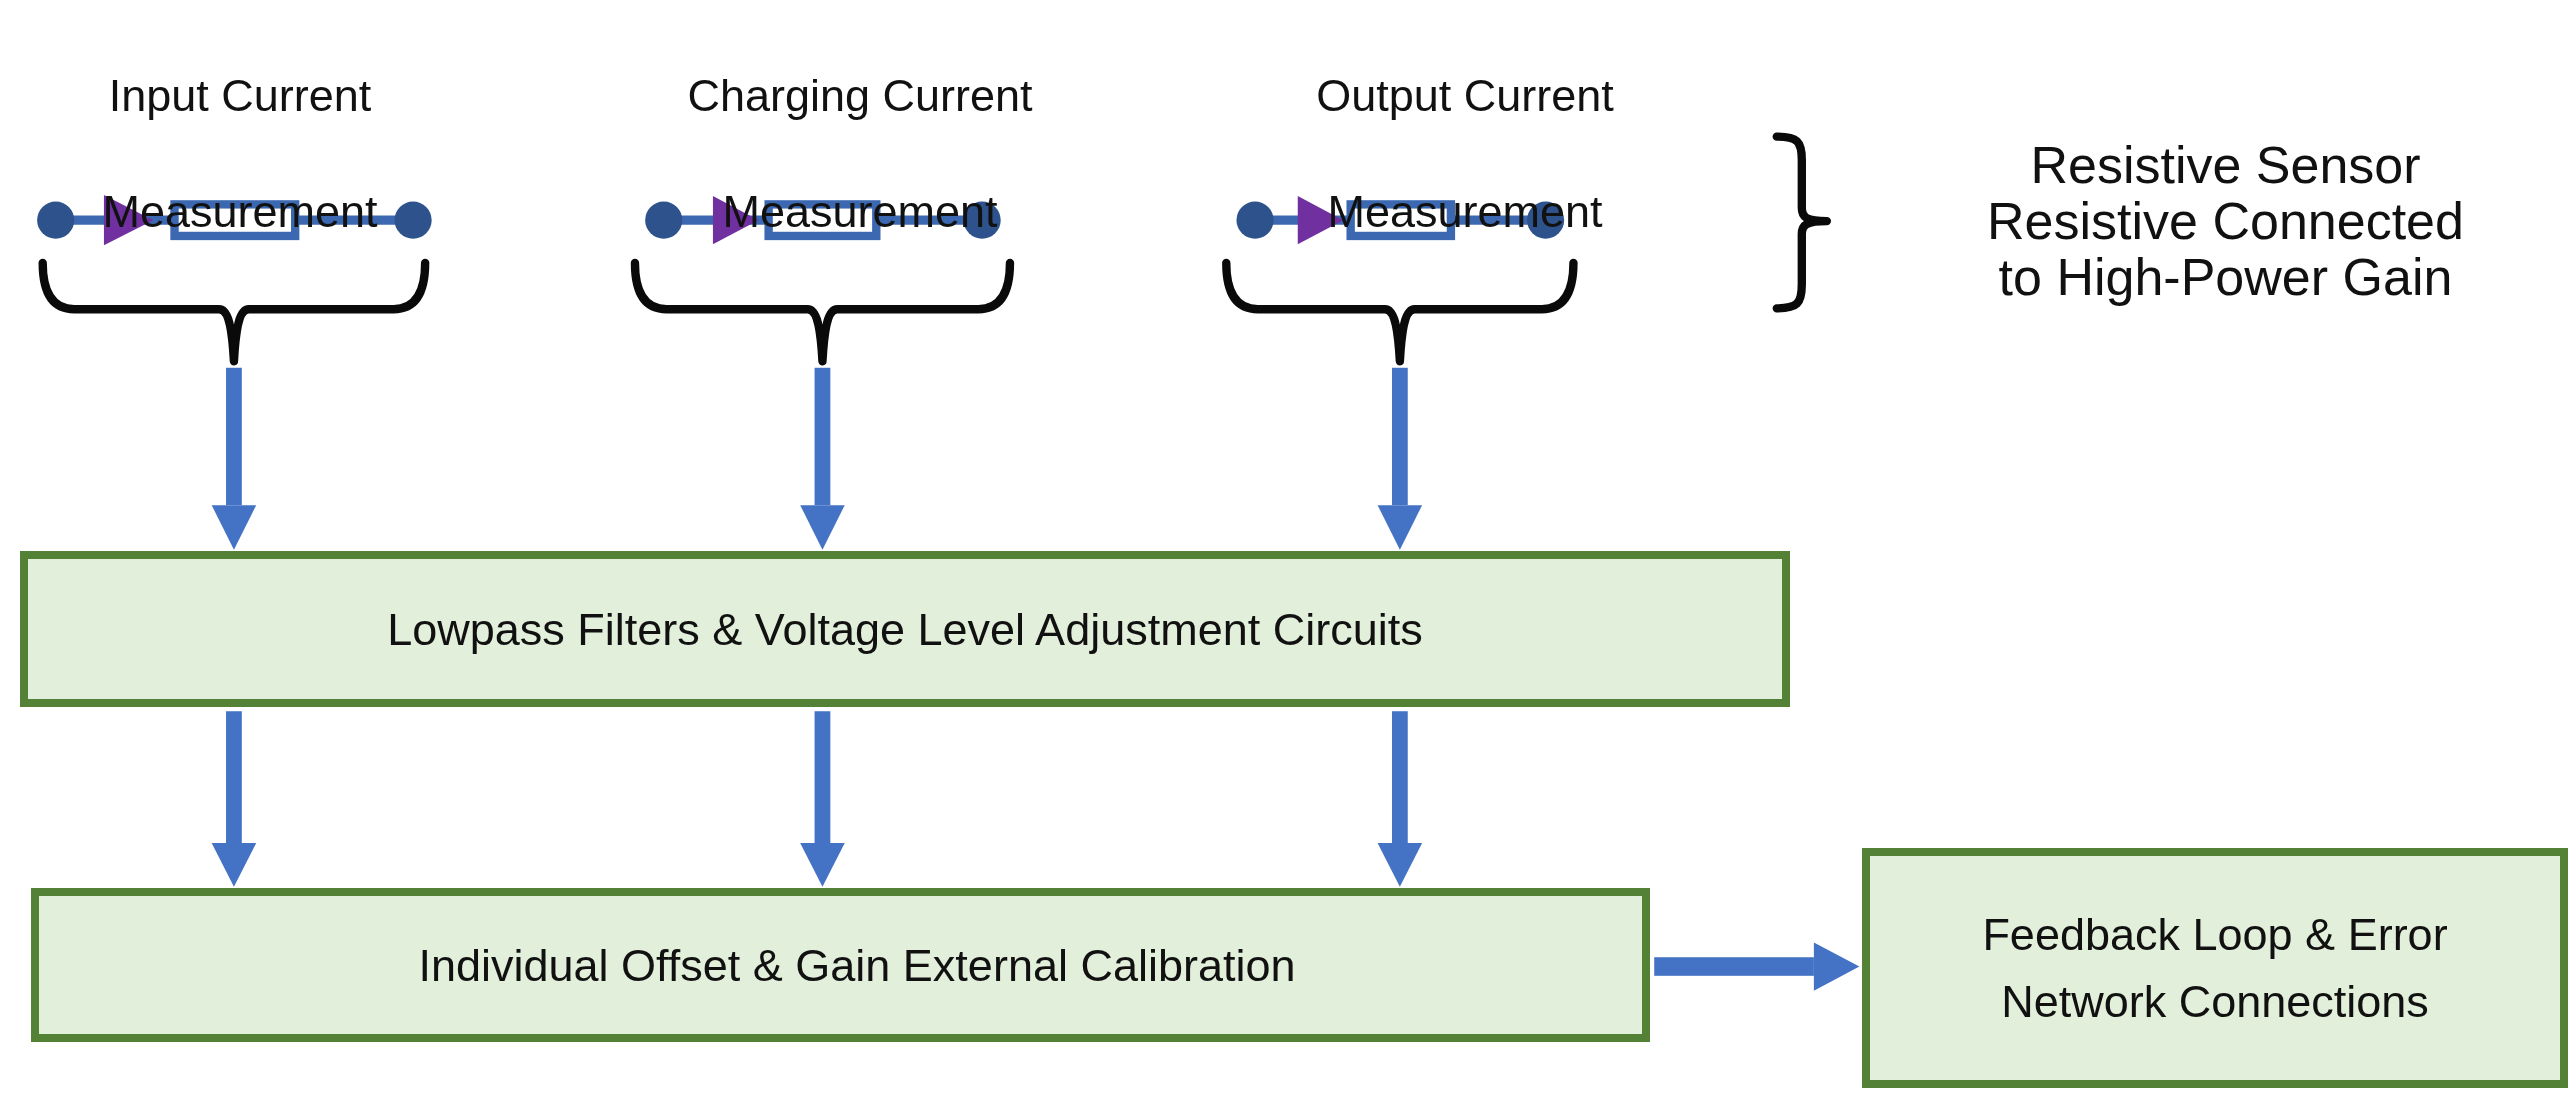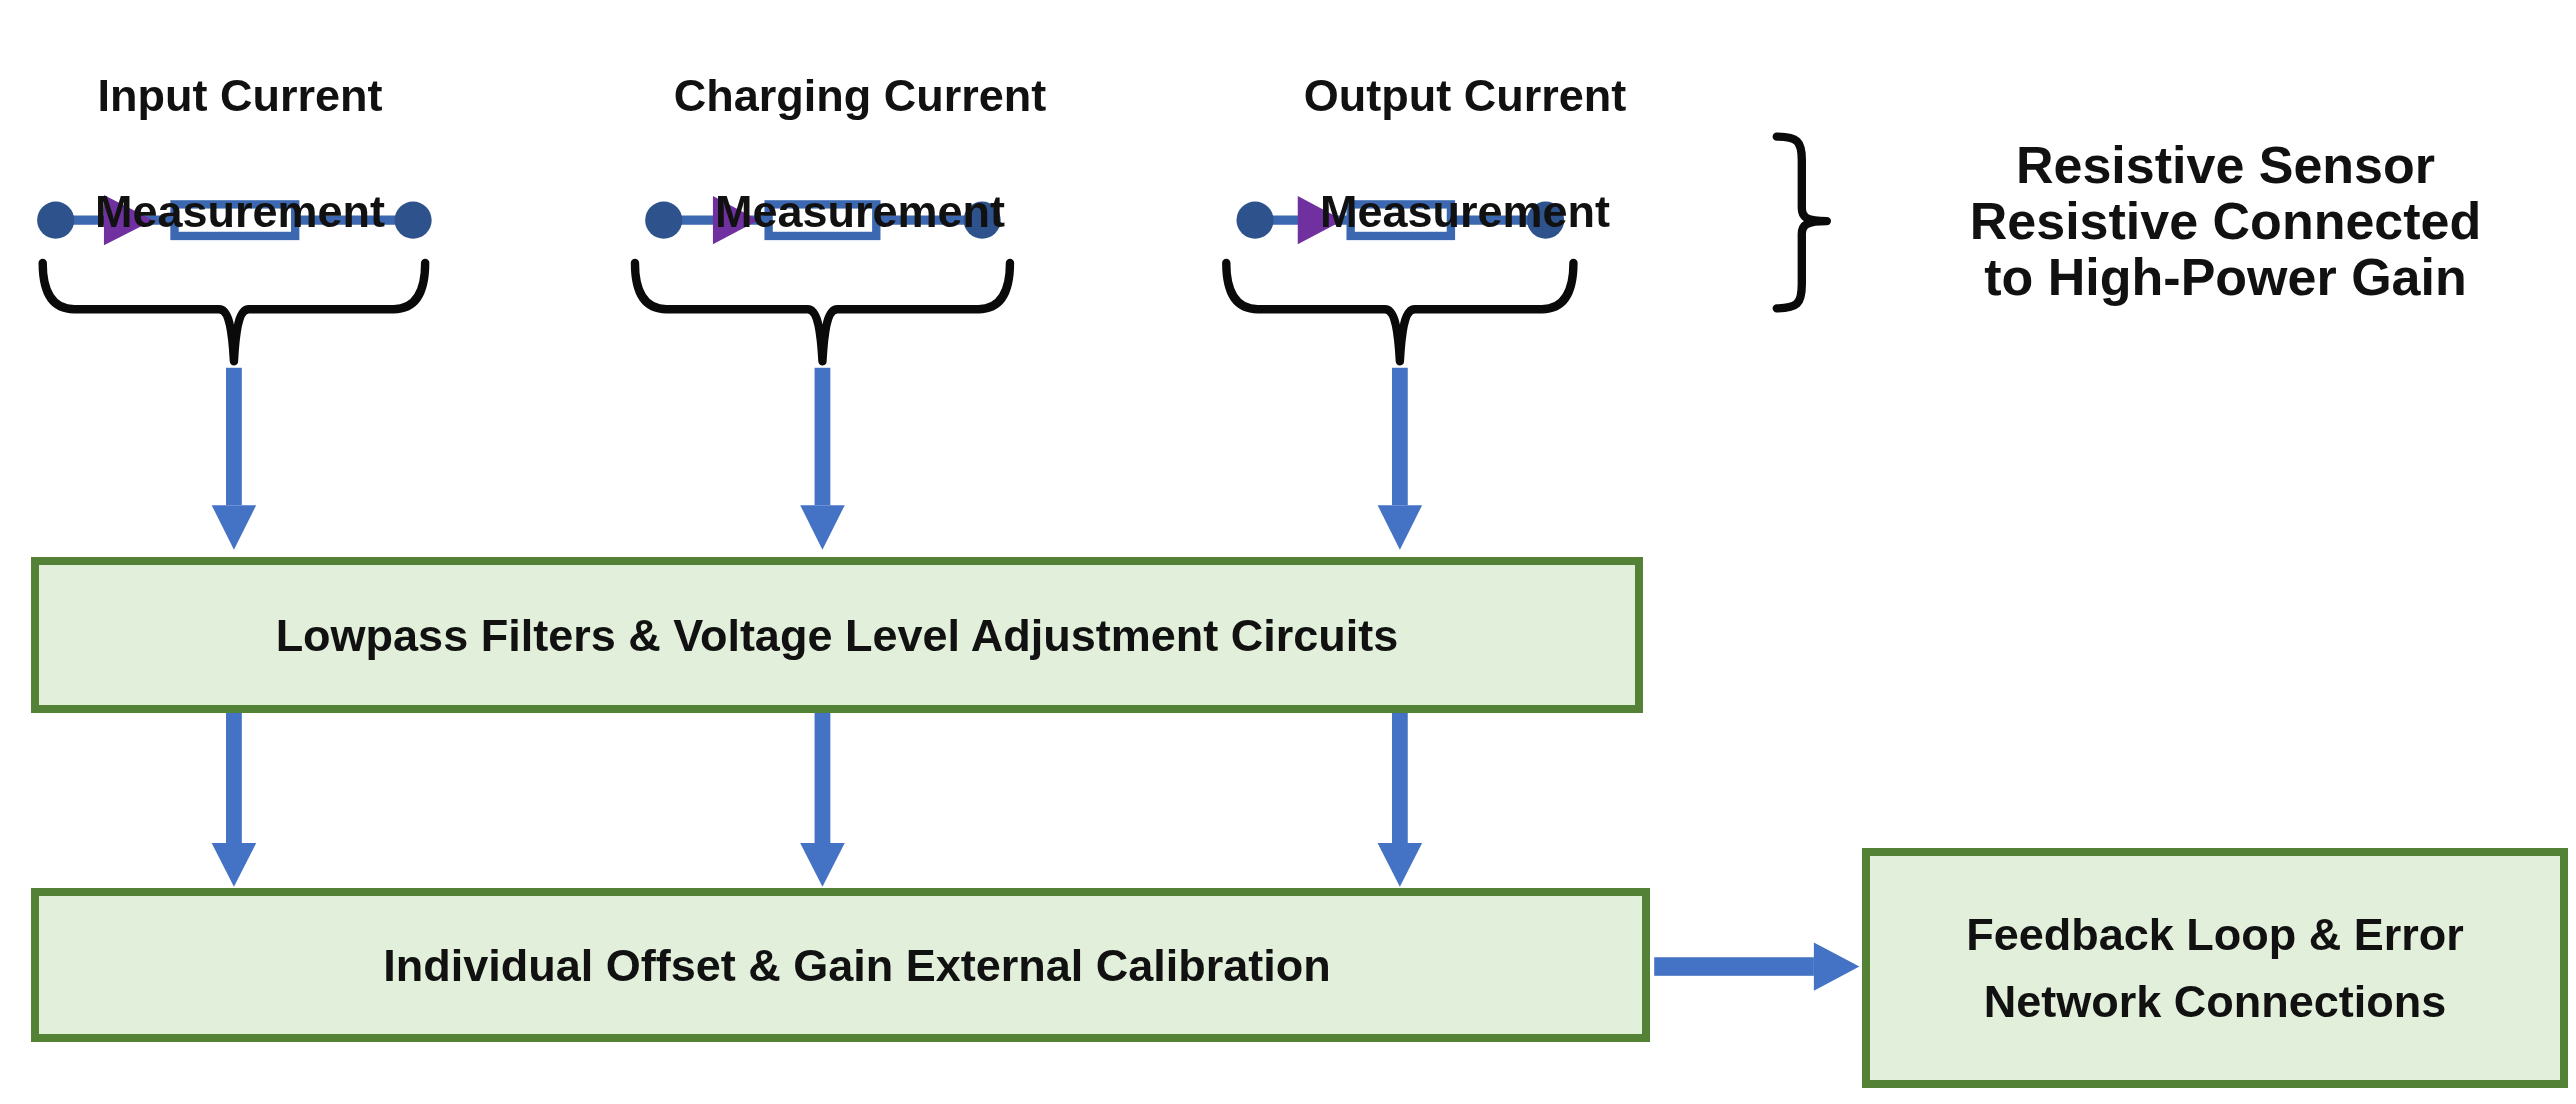--- a/index.html
+++ b/index.html
@@ -3,21 +3,20 @@
 <meta charset="utf-8">
 <style>
   html,body{margin:0;padding:0;background:#ffffff;}
   .canvas{
     position:relative;
     width:2576px;height:1105px;
     background:var(--bg,#ffffff);
     font-family:"Liberation Sans", sans-serif;
     color:var(--ink,#111);
     overflow:hidden;
-    font-weight:bold;
   }
   svg.overlay{position:absolute;left:0;top:0;width:2576px;height:1105px;}
 
   .dot{fill:var(--circuit-dot);}
   .wire{stroke:var(--circuit-line);stroke-width:10;}
   .res{fill:#ffffff;stroke:var(--circuit-line);stroke-width:9;}
   .tri{fill:var(--purple);}
   .brace{fill:none;stroke:var(--brace-ink);stroke-width:9;stroke-linecap:round;stroke-linejoin:round;}
   .arrow{fill:var(--accent-blue);}
 
@@ -119,21 +118,21 @@
     <div>Output Current</div>
     <div>Measurement</div>
   </div>
 
   <div class="annotation">
     <div>Resistive Sensor</div>
     <div>Resistive Connected</div>
     <div>to High-Power Gain</div>
   </div>
 
-  <div class="green-box" style="left:31px;top:551px;width:1612px;height:156px;margin-top:6px;">
+  <div class="green-box" style="left:20px;top:551px;width:1770px;height:156px;">
     <span>Lowpass Filters &amp; Voltage Level Adjustment Circuits</span>
   </div>
 
   <div class="green-box" style="left:31px;top:888px;width:1619px;height:154px;padding-left:33px;">
     <span>Individual Offset &amp; Gain External Calibration</span>
   </div>
 
   <div class="green-box" style="left:1862px;top:848px;width:706px;height:240px;line-height:67px;flex-direction:column;">
     <div>Feedback Loop &amp; Error</div>
     <div>Network Connections</div>

